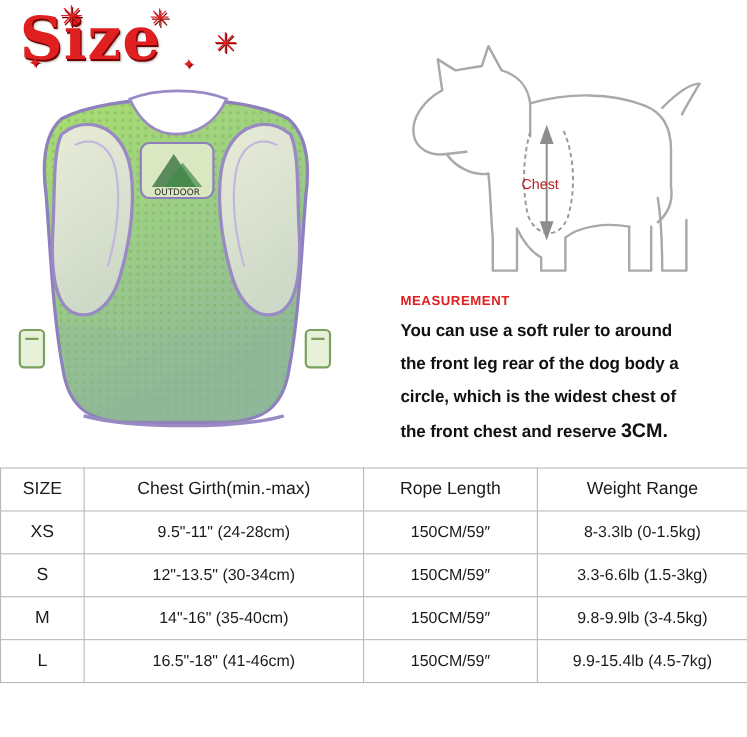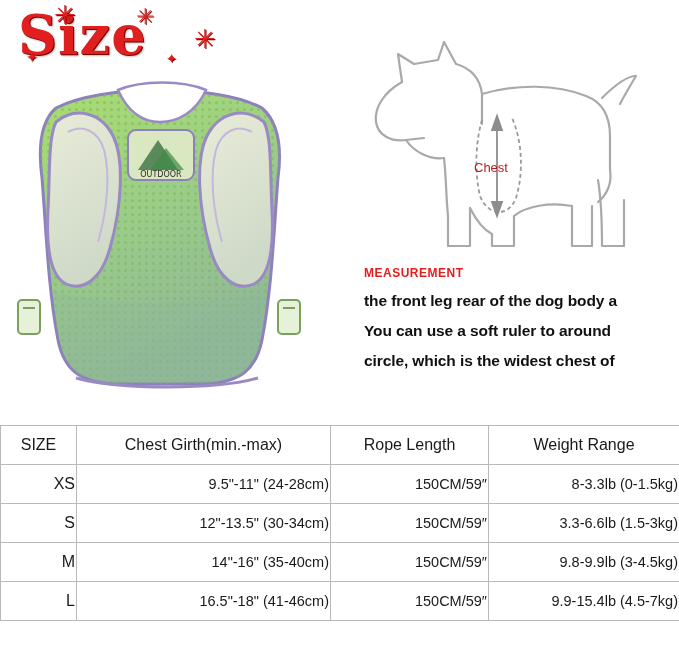--- a/index.html
+++ b/index.html
@@ -114,21 +114,20 @@
     font-family: "Liberation Sans", sans-serif;
   }
   .size-table th {
     font-size: 16px;
     font-weight: 400;
     height: 39px;
   }
   .size-table td {
     font-size: 14.5px;
     height: 39px;
-    text-align: right;
   }
   .size-table col.c0 { width: 76px; }
   .size-table col.c1 { width: 254px; }
   .size-table col.c2 { width: 158px; }
   .size-table col.c3 { width: 191px; }
   .size-table tr td:first-child { font-size: 16px; }
 </style>
 </head>
 <body>
 
@@ -237,23 +236,26 @@
         <polygon points="157,96 152,110 162,110"></polygon>
         <polygon points="157,196 152,182 162,182"></polygon>
       </g>
     </svg>
     <div class="chest-label">Chest</div>
   </div>
 
   <div class="measure-block">
     <div class="measure-head">MEASUREMENT</div>
     <div class="measure-body">
+      <div>You can use a soft ruler to around</div>
       <div>the front leg rear of the dog body a</div>
-      <div>You can use a soft ruler to around</div>
       <div>circle, which is the widest chest of</div>
+      <div>
+        <span>the front chest and reserve </span><span class="big">3CM.</span>
+      </div>
     </div>
   </div>
 
   <table class="size-table">
     <colgroup>
       <col class="c0">
         <col class="c1">
         <col class="c2">
         <col class="c3">
     </colgroup>

